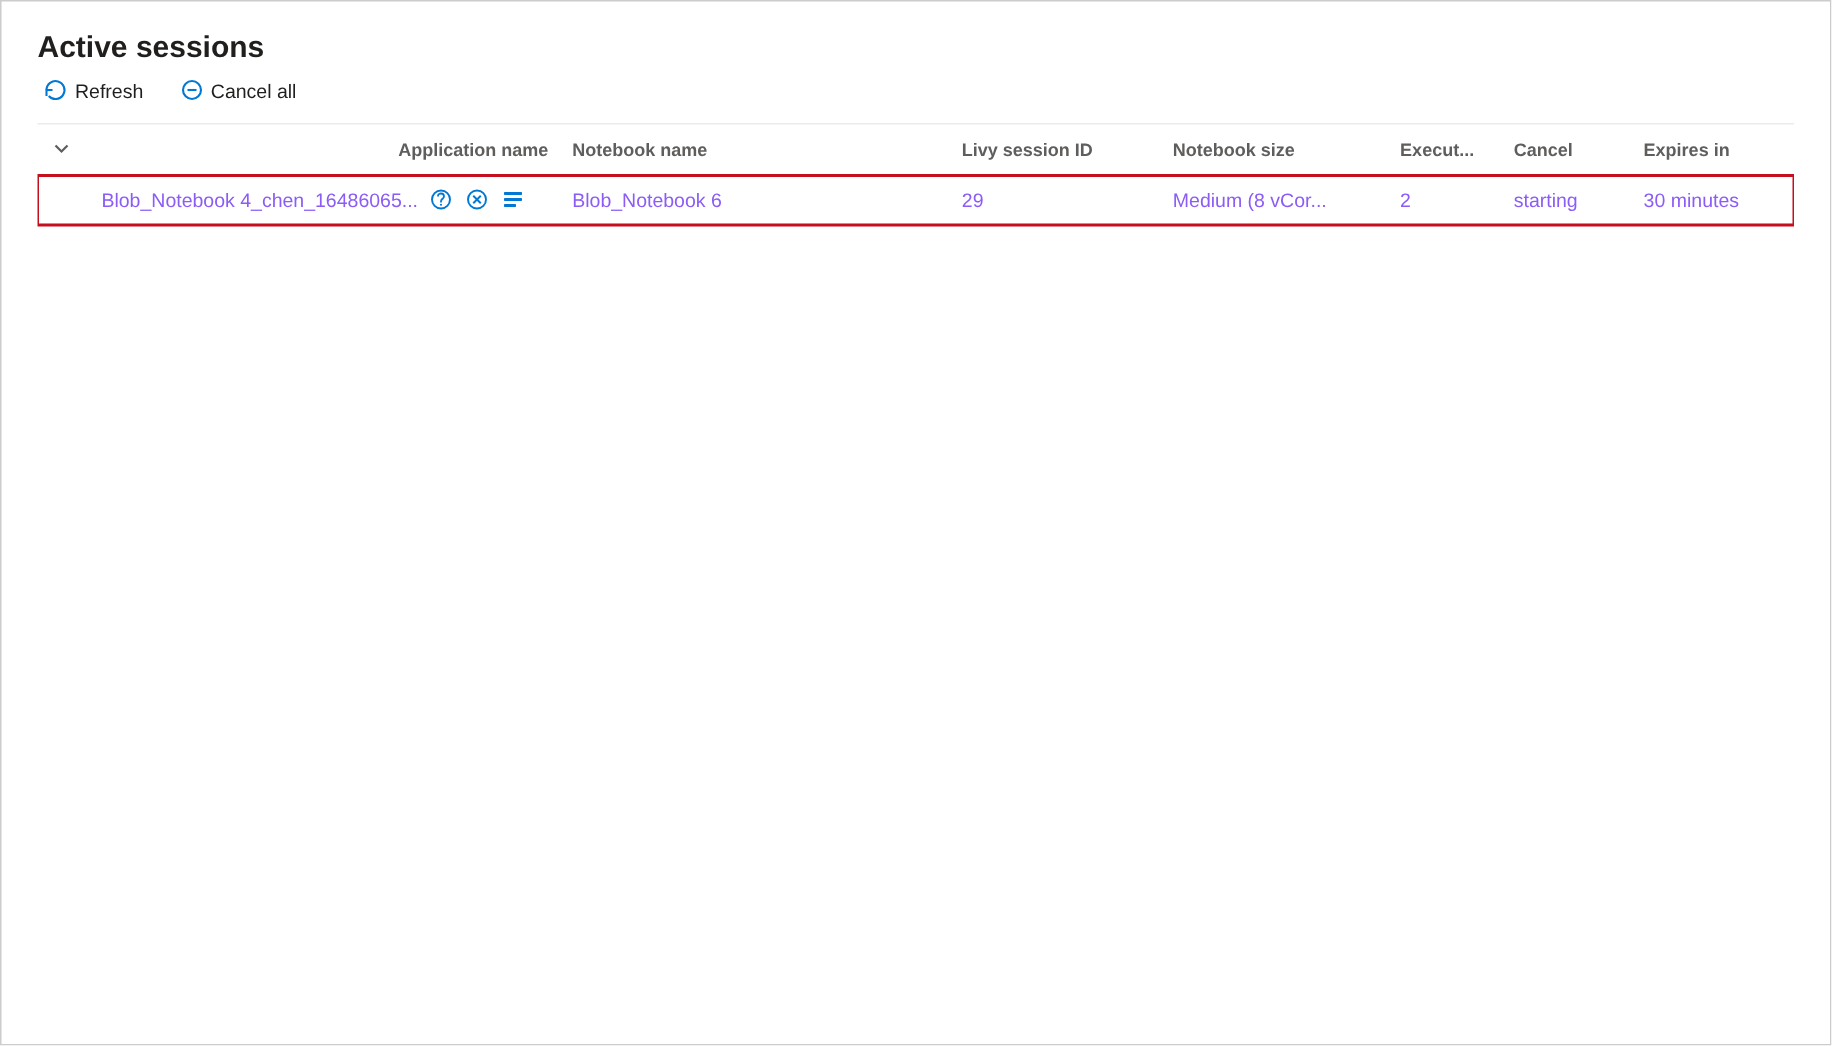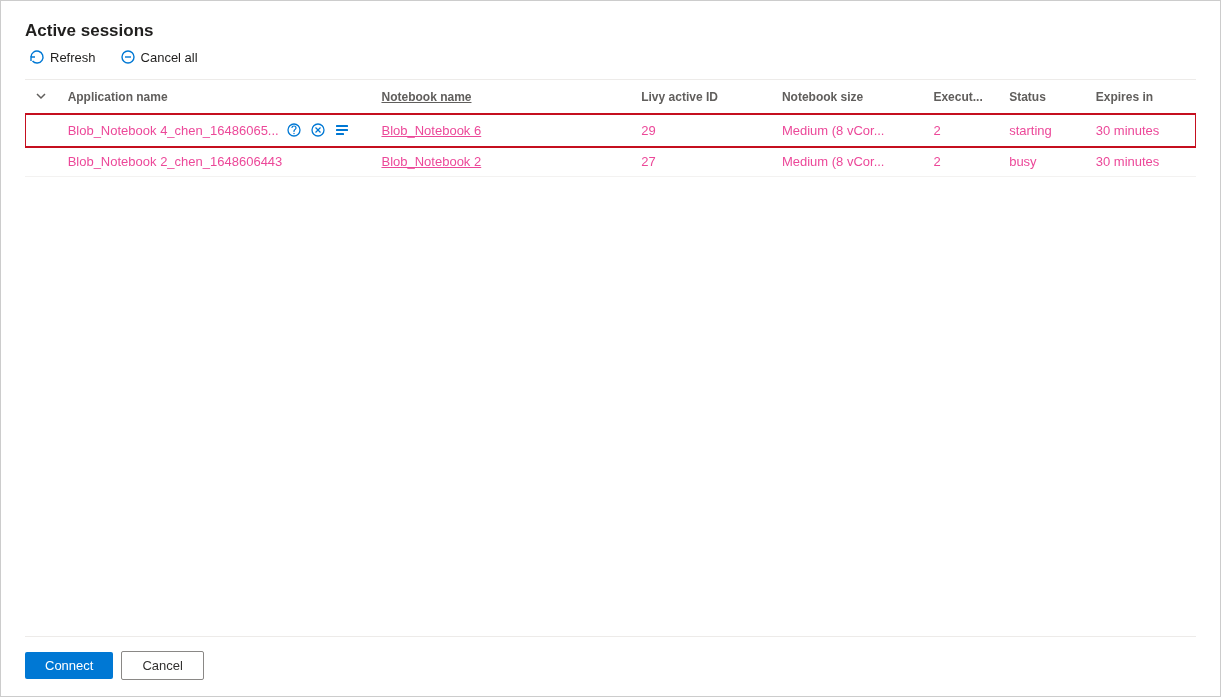--- a/index.html
+++ b/index.html
@@ -13,21 +13,21 @@
       width: 1221px;
       height: 697px;
       background: #fff;
       border: 1px solid #ccc;
       display: flex;
       flex-direction: column;
       padding: 20px 24px 0 24px;
       position: relative;
     }
     .title {
-      font-size: 17px;
+      font-size: 20px;
       font-weight: 600;
       margin-bottom: 6px;
       color: #201f1e;
     }
     .description {
       font-size: 12px;
       color: #605e5c;
       margin-bottom: 14px;
       line-height: 1.4;
     }
@@ -69,26 +69,26 @@
       text-align: left;
       font-weight: 600;
       font-size: 12px;
       color: #605e5c;
       padding: 8px 8px;
       white-space: nowrap;
     }
     td {
       padding: 7px 8px;
       font-size: 13px;
-      color: #ec4899;
+      color: #8b5cf6;
       vertical-align: middle;
     }
     .col-chevron { width: 32px; }
-    .col-appname { width: 290px; }
-    .col-notebook { width: 240px; text-decoration: underline; }
+    .col-appname { width: 290px; text-align: right; }
+    .col-notebook { width: 240px; }
     .col-livy { width: 130px; }
     .col-executor-size { width: 140px; }
     .col-executor-count { width: 70px; }
     .col-status { width: 80px; }
     .col-expires { width: 100px; }
 
     .group-row td {
       font-weight: 600;
       font-size: 13px;
       color: #323130;
@@ -181,24 +181,24 @@
         <tr>
           <th class="col-chevron">
             <span class="chevron-icon">
               <svg width="12" height="12" viewBox="0 0 12 12">
                 <path d="M2 4l4 4 4-4" stroke="#605e5c" stroke-width="1.5" fill="none"></path>
               </svg>
             </span>
           </th>
           <th class="col-appname">Application name</th>
           <th class="col-notebook">Notebook name</th>
-          <th class="col-livy">Livy active ID</th>
+          <th class="col-livy">Livy session ID</th>
           <th class="col-executor-size">Notebook size</th>
           <th class="col-executor-count">Execut...</th>
-          <th class="col-status">Status</th>
+          <th class="col-status">Cancel</th>
           <th class="col-expires">Expires in</th>
         </tr>
       </thead>
       <tbody>
 
 
         <tr class="data-row" style="outline: 2px solid #c50f1f; outline-offset: -1px; position: relative;">
           <td class="col-chevron"></td>
           <td class="col-appname">
             <div class="app-name-cell">
@@ -227,35 +227,17 @@
             </div>
           </td>
           <td class="col-notebook">Blob_Notebook 6</td>
           <td class="col-livy">29</td>
           <td class="col-executor-size">Medium (8 vCor...</td>
           <td class="col-executor-count">2</td>
           <td class="col-status">starting</td>
           <td class="col-expires">30 minutes</td>
         </tr>
 
-        <tr class="data-row">
-          <td class="col-chevron"></td>
-          <td class="col-appname">
-            <div class="app-name-cell">
-              <span>Blob_Notebook 2_chen_1648606443</span>
-            </div>
-          </td>
-          <td class="col-notebook">Blob_Notebook 2</td>
-          <td class="col-livy">27</td>
-          <td class="col-executor-size">Medium (8 vCor...</td>
-          <td class="col-executor-count">2</td>
-          <td class="col-status">busy</td>
-          <td class="col-expires">30 minutes</td>
-        </tr>
       </tbody>
     </table>
   </div>
 
-  <div class="footer">
-    <button class="btn-connect">Connect</button>
-    <button class="btn-cancel">Cancel</button>
-  </div>
 </div>
 
 </body></html>

